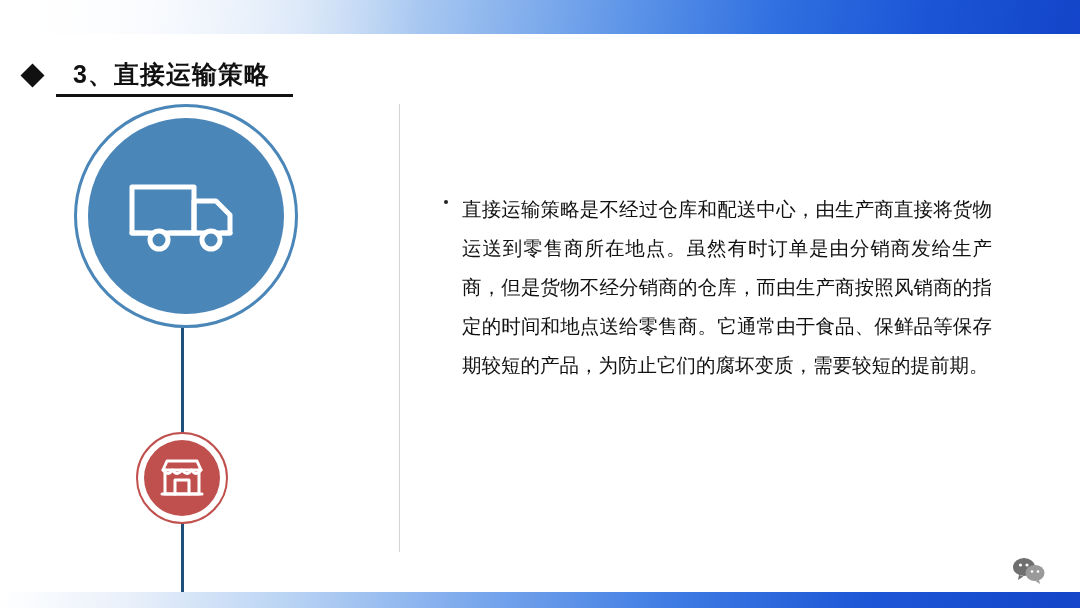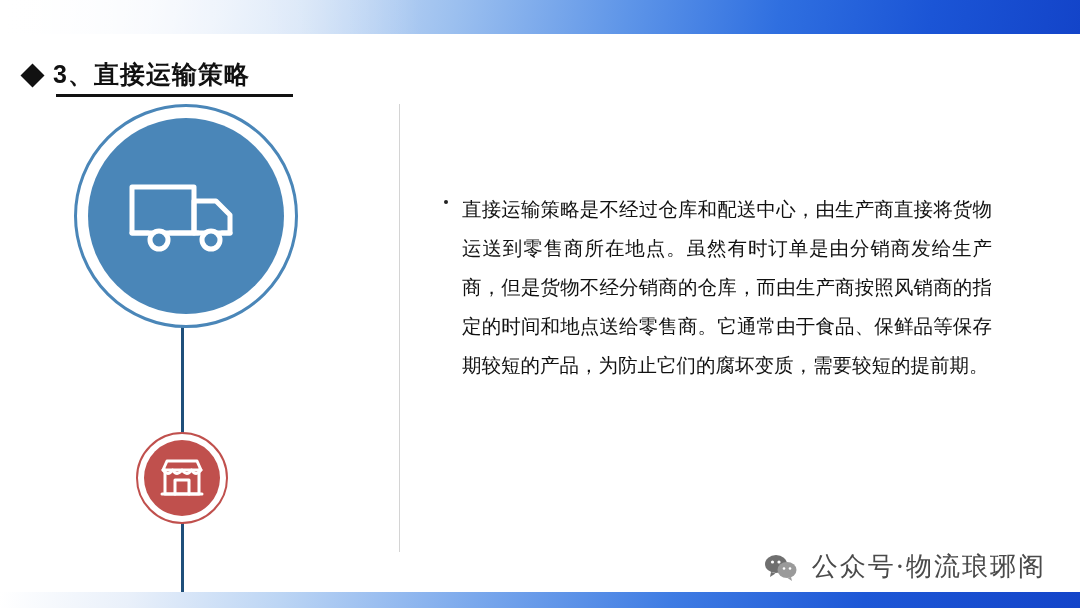--- a/index.html
+++ b/index.html
@@ -79,20 +79,21 @@
     background: #111111;
     transform: rotate(45deg);
     margin-top: 2px;
   }
   .heading .title {
     font-size: 25px;
     font-weight: bold;
     color: #111111;
     letter-spacing: 1px;
     white-space: nowrap;
+    margin-left: 20px;
   }
   .heading .underline {
     position: absolute;
     left: 32px;
     top: 36px;
     width: 237px;
     height: 3px;
     background: #111111;
   }
 
@@ -281,18 +282,17 @@
         <ellipse cx="12" cy="11" rx="11" ry="9" fill="#6f6f6f"></ellipse>
         <path d="M7 19 L6 24 L11.5 20.5 Z" fill="#6f6f6f"></path>
         <circle cx="8.5" cy="9" r="1.6" fill="#ffffff"></circle>
         <circle cx="15" cy="9" r="1.6" fill="#ffffff"></circle>
         <ellipse cx="23" cy="17" rx="9.5" ry="8" fill="#9a9a9a"></ellipse>
         <path d="M27 24 L28 28 L23.5 25 Z" fill="#9a9a9a"></path>
         <circle cx="20" cy="15.5" r="1.3" fill="#ffffff"></circle>
         <circle cx="26" cy="15.5" r="1.3" fill="#ffffff"></circle>
       </svg>
     </div>
-    <div class="watermark-text">公众号·物流琅琊阁</div>
   </div>
 
   <div class="bottom-bar"></div>
 
 </div>
 
 </body></html>

